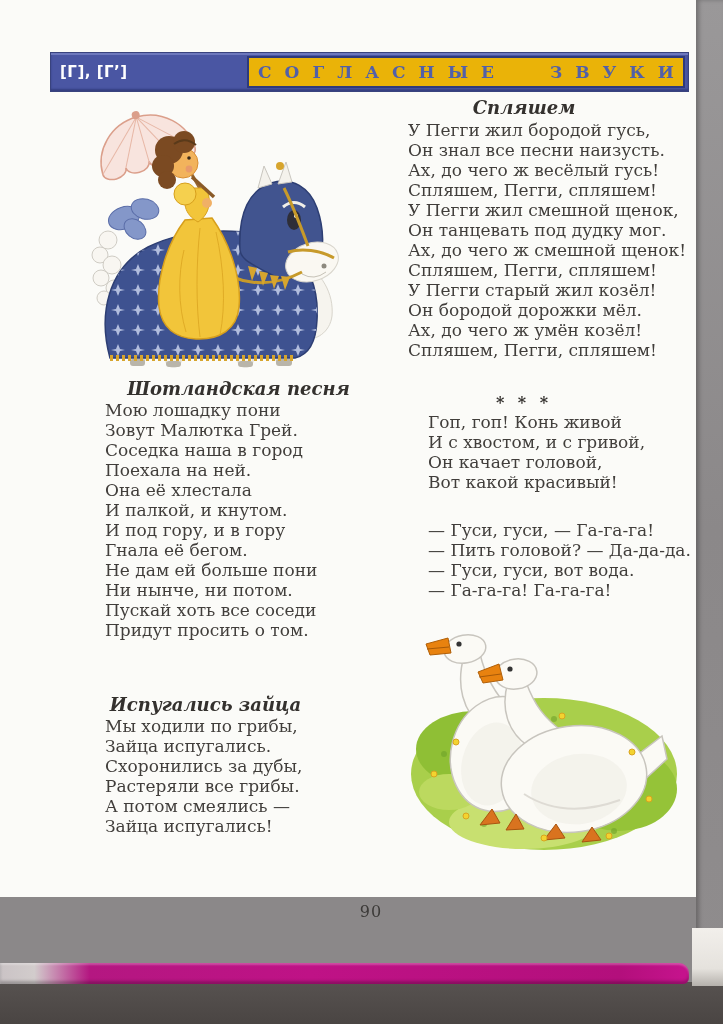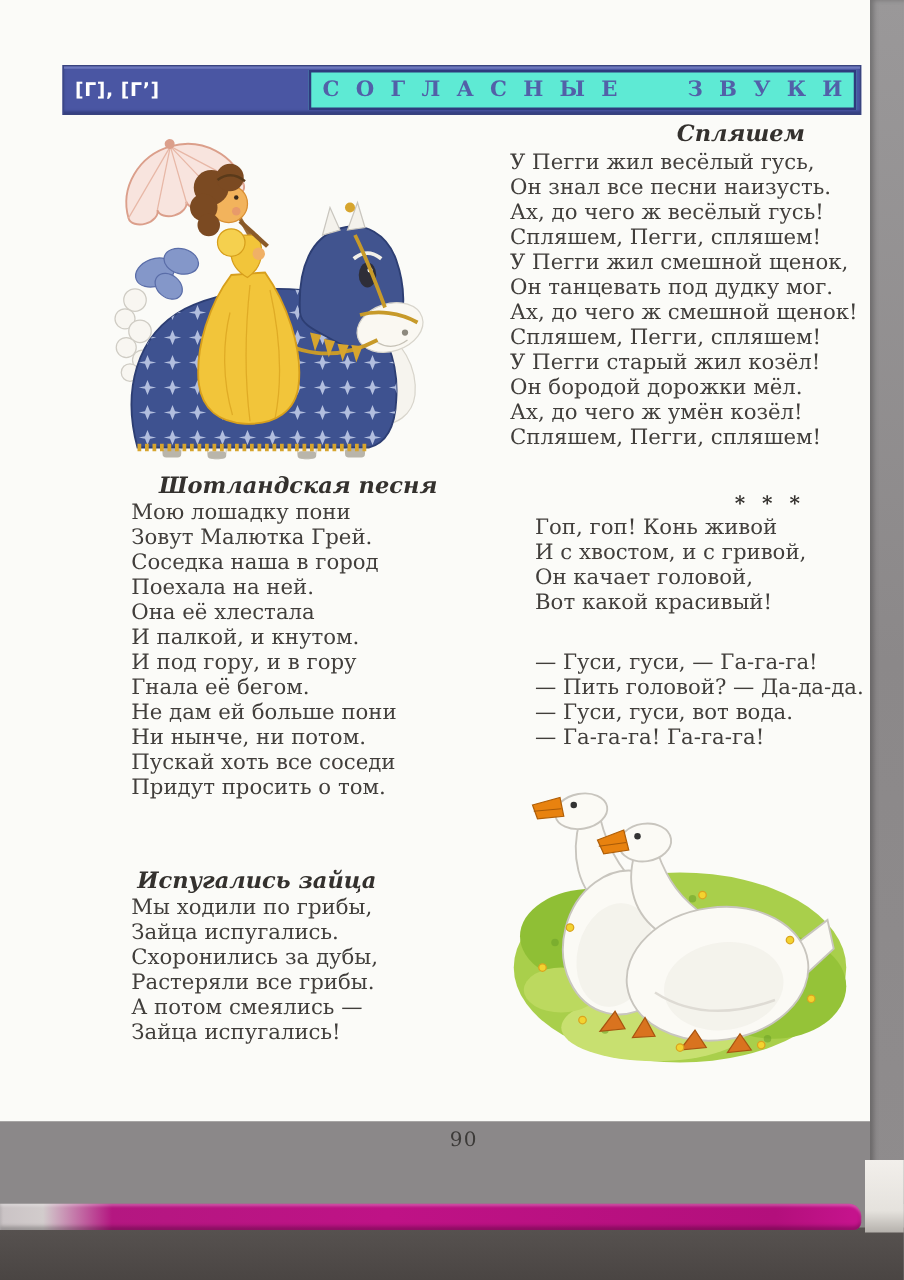--- a/index.html
+++ b/index.html
@@ -46,38 +46,38 @@
     box-shadow: inset 0 2px 0 #6d78bd, inset 0 -2px 2px #343f80;
   }
   .sound-label {
     position: absolute; left: 9px; top: 50%; transform: translateY(-50%);
     color: #ffffff; font-family: "DejaVu Sans", sans-serif;
     font-weight: bold; font-size: 15px; letter-spacing: .5px;
     white-space: nowrap;
   }
   .banner-box {
     position: absolute; left: 196px; top: 3px; width: 438px; height: 32px;
-    background: #5eead4; border: 2px solid #2e3a7c;
+    background: #eab308; border: 2px solid #2e3a7c;
     display: flex; align-items: center; justify-content: center;
     overflow: hidden;
   }
   .banner-box span {
     color: #5260a8; font-weight: bold; font-size: 17px;
     letter-spacing: 13px; word-spacing: 24px; padding-left: 13px;
     white-space: nowrap;
   }
   
   .col-left  { position: absolute; left: 88px;  top: 100px; width: 262px; }
   .col-right { position: absolute; left: 404px; top: 96px;  width: 285px; }
   .poem h3 {
     margin: 0; width: 235px; text-align: center;
     font-size: 18px; font-style: italic; font-weight: bold;
     line-height: 22px; color: #34312e; white-space: nowrap;
   }
-  .col-right .poem h3 { width: 240px; line-height: 24px; text-align: right; }
+  .col-right .poem h3 { width: 240px; line-height: 24px; }
   .poem .line {
     font-size: 17px; line-height: 20px; color: #413e3b; white-space: nowrap;
   }
   .col-left  .poem .line { margin-left: 17px; }
   .col-right .poem-1 .line { margin-left: 4px; }
   .col-right .poem-2 { margin-top: 34px; }
   .col-right .poem-2 h3 { font-size: 16px; line-height: 18px; letter-spacing: 4px; }
   .col-right .poem-2 .line { margin-left: 24px; }
   .col-right .poem-3 { margin-top: 28px; }
   .col-right .poem-3 .line { margin-left: 24px; }
@@ -236,21 +236,21 @@
           <div class="line">Зайца испугались!</div>
         </div>
     </div>
   </div>
 
   <div class="col-right">
 
     <div class="poem poem-1">
       <h3>Спляшем</h3>
       <div class="lines">
-          <div class="line">У Пегги жил весёлый гусь,</div>
+          <div class="line">У Пегги жил бородой гусь,</div>
           <div class="line">Он знал все песни наизусть.</div>
           <div class="line">Ах, до чего ж весёлый гусь!</div>
           <div class="line">Спляшем, Пегги, спляшем!</div>
           <div class="line">У Пегги жил смешной щенок,</div>
           <div class="line">Он танцевать под дудку мог.</div>
           <div class="line">Ах, до чего ж смешной щенок!</div>
           <div class="line">Спляшем, Пегги, спляшем!</div>
           <div class="line">У Пегги старый жил козёл!</div>
           <div class="line">Он бородой дорожки мёл.</div>
           <div class="line">Ах, до чего ж умён козёл!</div>

